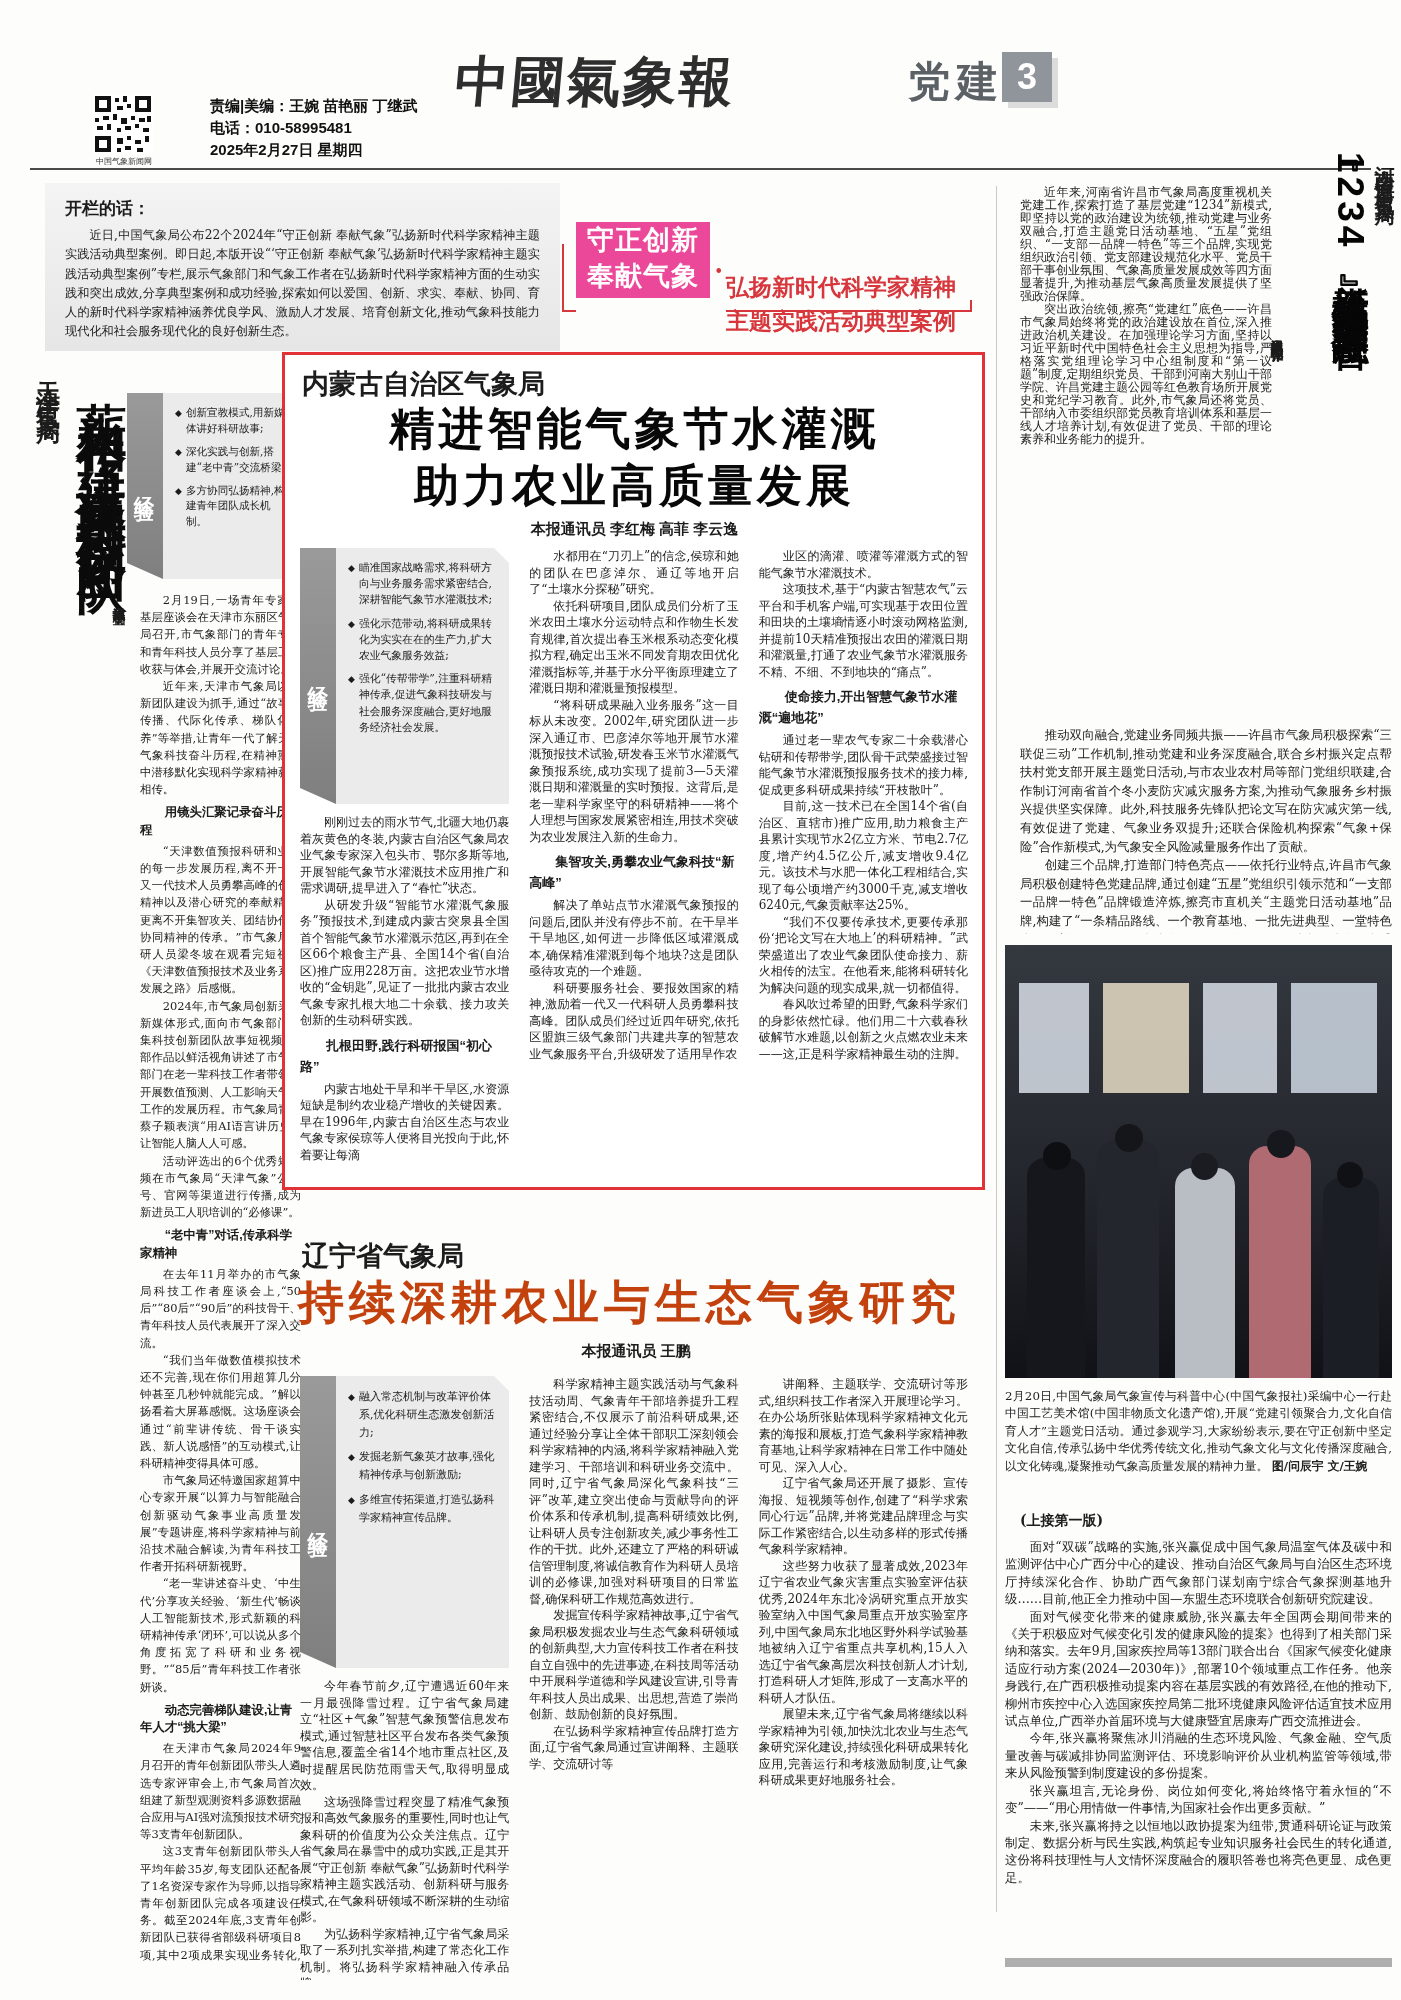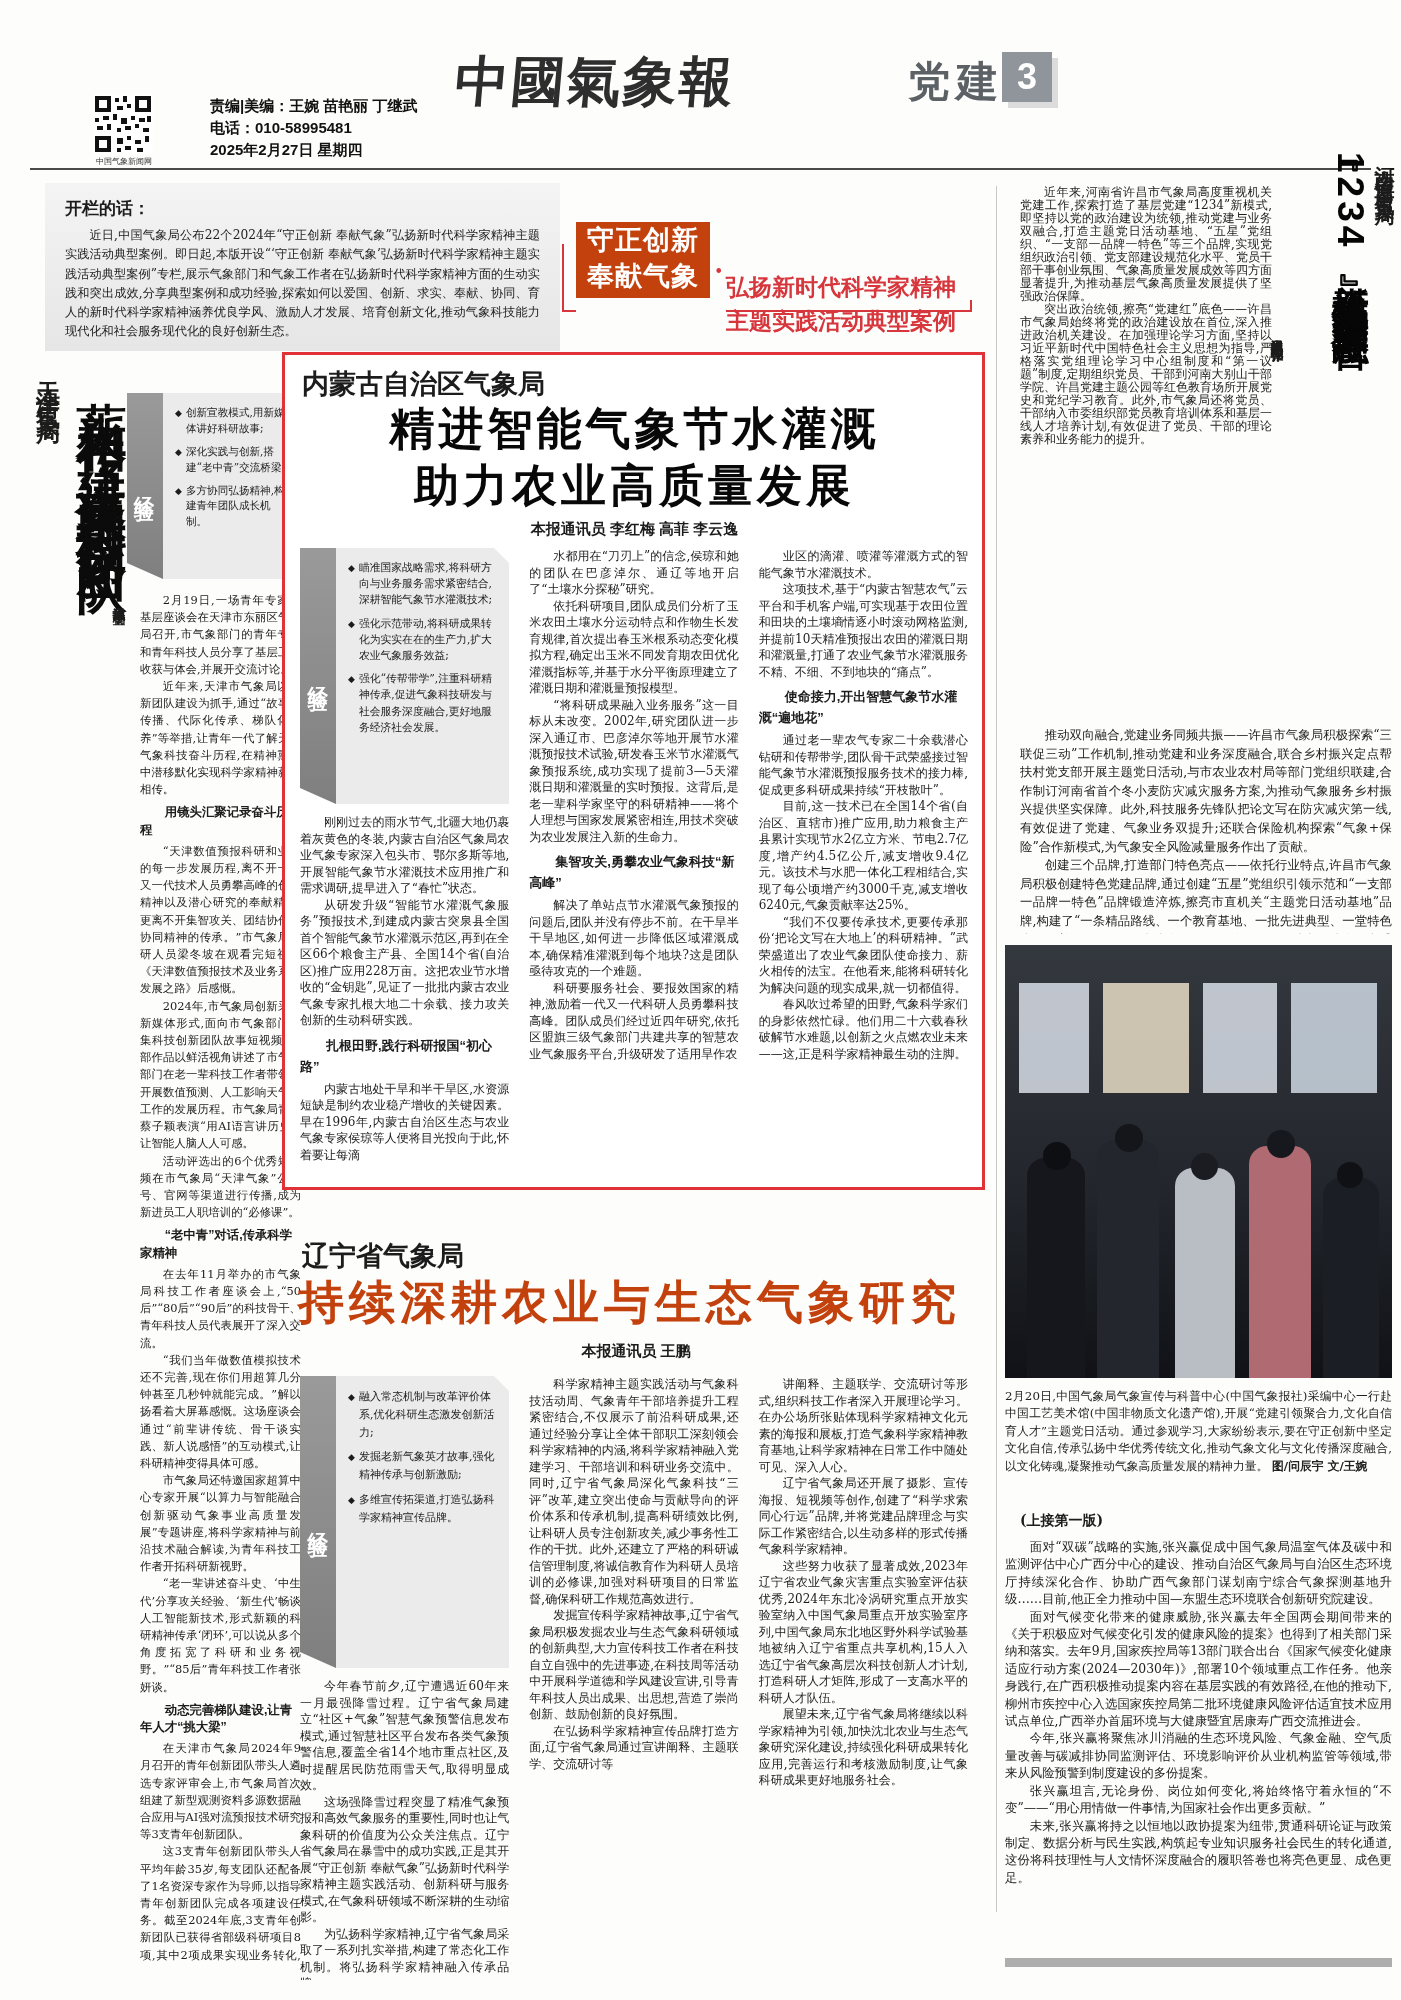--- a/index.html
+++ b/index.html
@@ -17,21 +17,21 @@
   #edition{left:908px;top:54px;font-size:42px;font-weight:bold;color:#5c6166;letter-spacing:6px;}
   #pagenum{left:1002px;top:52px;width:50px;height:50px;background:#8f959b;color:#fff;font-size:36px;
            font-weight:bold;text-align:center;line-height:50px;box-shadow:6px 6px 0 #dcdcdc;}
   #hdr-rule{left:30px;top:168px;width:1341px;height:2px;background:#4a4a4a;}
   
   #intro{left:45px;top:183px;width:515px;height:168px;background:linear-gradient(180deg,#f4f4f4,#e6e6e6);
          padding:14px 20px 0 20px;box-sizing:border-box;}
   #intro .t{font-size:17px;font-weight:bold;margin-bottom:6px;}
   #intro .b{font-size:12.2px;line-height:1.58;text-align:justify;text-indent:2em;}
   
-  #banner-box{left:576px;top:222px;width:134px;height:76px;background:#c2410c;color:#fff;text-align:center;
+  #banner-box{left:576px;top:222px;width:134px;height:76px;background:#ec4899;color:#fff;text-align:center;
               font-weight:bold;font-size:27px;line-height:36px;letter-spacing:1px;}
   #banner-brk1{left:562px;top:244px;width:12px;height:66px;border-left:2px solid #d6363c;border-bottom:2px solid #d6363c;}
   #banner-dot{left:714px;top:262px;color:#d6363c;font-size:16px;}
   #banner-txt{left:726px;top:228px;width:260px;color:#d6363c;font-weight:bold;font-size:23px;line-height:34px;white-space:nowrap;margin-top:42px;}
   #banner-brk2{left:726px;top:300px;width:244px;height:10px;border-bottom:2px solid #d6363c;border-right:2px solid #d6363c;}
   
   .para{margin:0;text-indent:2em;text-align:justify;}
   .subhead{font-weight:bold;font-family:"Liberation Sans","DejaVu Sans",sans-serif;text-indent:2em;margin:6px 0 4px 0;}
   .bullet{display:flex;margin:0 0 7px 0;}
   .bullet .bmark{margin-right:4px;font-size:9px;padding-top:2px;}

